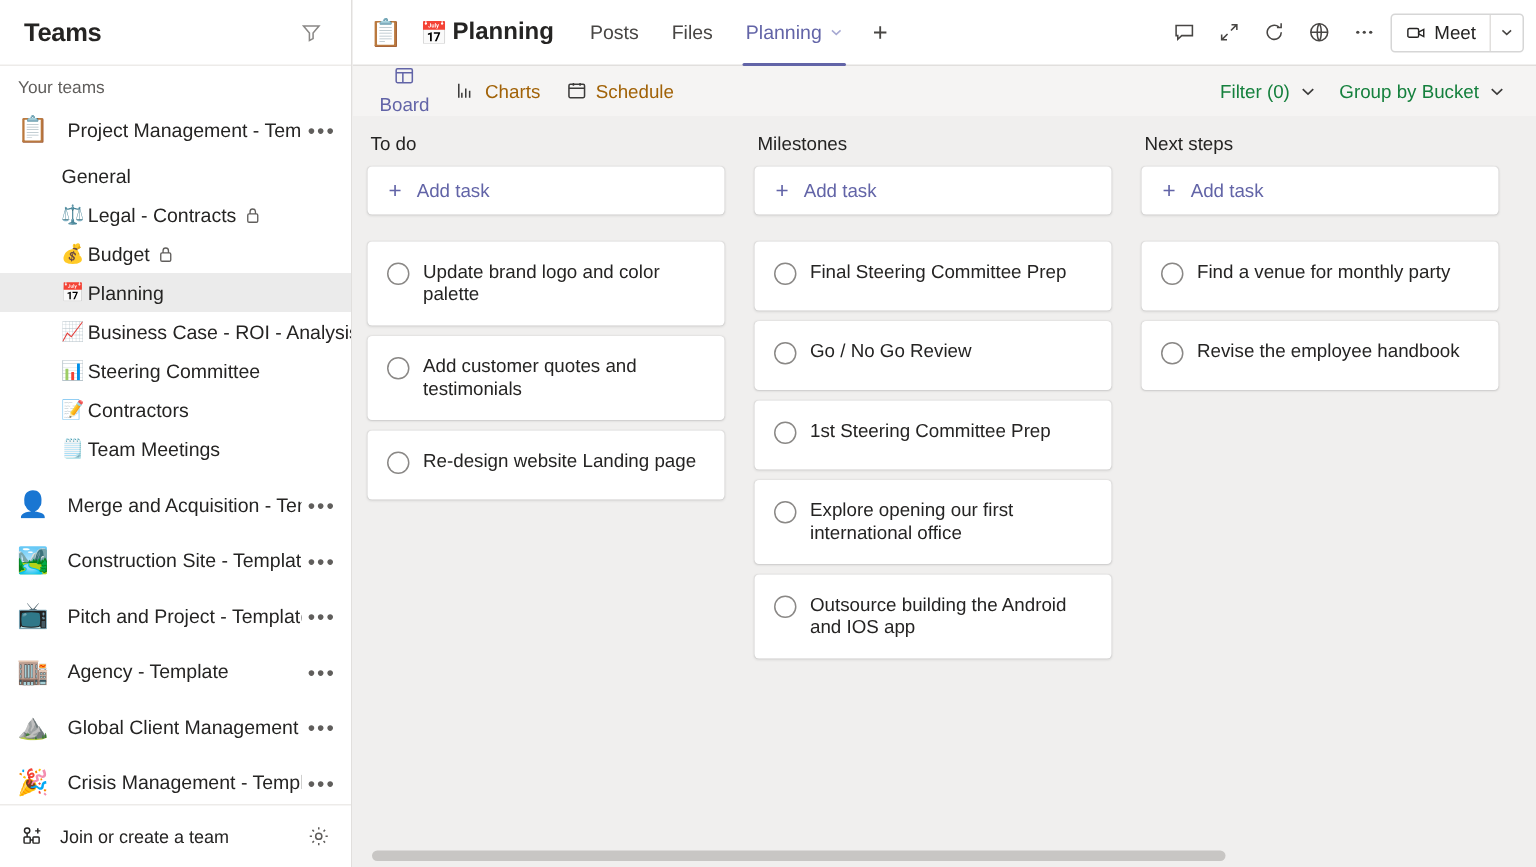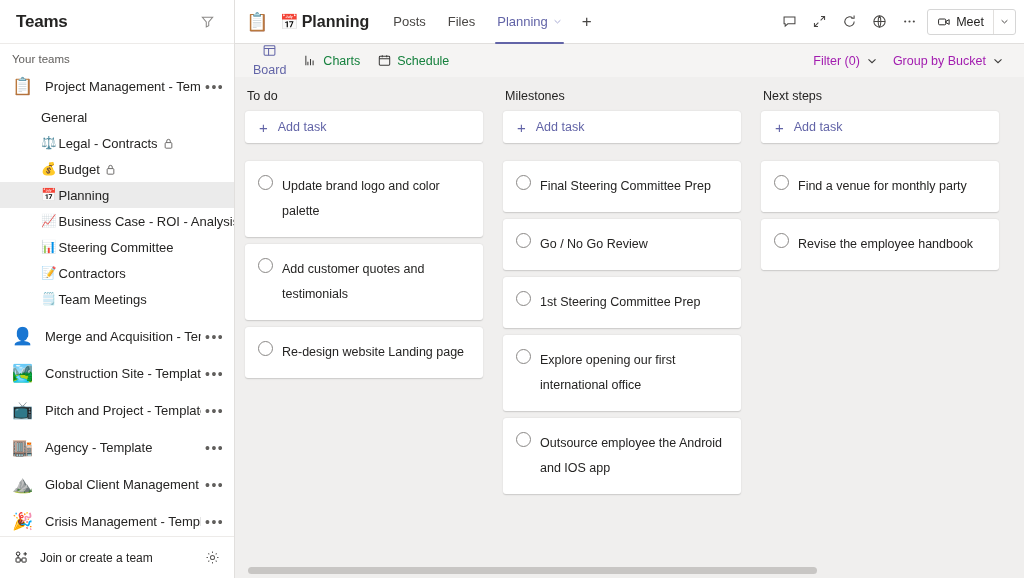--- a/index.html
+++ b/index.html
@@ -112,27 +112,27 @@
   .meet-split { width: 1px; background: #e1dfdd; }
   .meet-chev { width: 21px; display: flex; align-items: center; justify-content: center; cursor: pointer; color: #484644; }
 
   
   .boardbar {
     height: 33px; min-height: 33px; display: flex; align-items: center;
     padding: 0 14px 0 10px; background: #f5f4f3; gap: 2px;
   }
   .vtab {
     display: flex; align-items: center; gap: 6px; padding: 4px 8px;
-    font-size: 12.5px; color: #15803d; cursor: pointer; border-radius: 3px;
+    font-size: 12.5px; color: #a16207; cursor: pointer; border-radius: 3px;
   }
   .vtab.sel { color: #6264a7; flex-direction: column; }
   .bb-spacer { flex: 1; }
   .bb-drop {
     display: flex; align-items: center; gap: 7px; padding: 4px 7px;
-    font-size: 12.5px; color: #a21caf; cursor: pointer; border-radius: 3px;
+    font-size: 12.5px; color: #15803d; cursor: pointer; border-radius: 3px;
   }
 
   
   .board {
     flex: 1; background: #f0efee; padding: 12px 0 0 0;
     display: flex; gap: 0; position: relative; overflow: hidden;
   }
   .bucket { width: 258px; min-width: 258px; padding: 0 10px 0 10px; }
   .bucket-head {
     font-size: 12.5px; font-weight: normal; color: #252423;
@@ -150,21 +150,21 @@
     background: #fff; border-radius: 3px; min-height: 46px;
     display: flex; align-items: flex-start; gap: 9px;
     padding: 13px 14px 13px 13px; margin-bottom: 7px;
     box-shadow: 0 .6px 1.8px rgba(0,0,0,.10), 0 .3px .9px rgba(0,0,0,.07);
     cursor: pointer;
   }
   .chk {
     width: 15px; height: 15px; min-width: 15px; border-radius: 50%;
     border: 1.3px solid #8a8886; margin-top: 1px; background: transparent;
   }
-  .card-txt { font-size: 12.5px; color: #252423; line-height: 25px; }
+  .card-txt { font-size: 12.5px; color: #252423; line-height: 15px; }
 
   
   .hscroll {
     position: absolute; left: 0; right: 0; bottom: 0; height: 16px;
     background: #f0efee; display: flex; align-items: center;
   }
   .hscroll-thumb {
     height: 7px; background: #c8c6c4; border-radius: 4px;
     margin-left: 13px; width: 569px;
   }
@@ -469,21 +469,21 @@
         <div class="card">
           <span class="chk"></span>
           <span class="card-txt">1st Steering Committee Prep</span>
         </div>
         <div class="card">
           <span class="chk"></span>
           <span class="card-txt">Explore opening our first international office</span>
         </div>
         <div class="card">
           <span class="chk"></span>
-          <span class="card-txt">Outsource employee the Android and IOS app</span>
+          <span class="card-txt">Outsource building the Android and IOS app</span>
         </div>
       </div>
 
       <div class="bucket">
         <div class="bucket-head">Next steps</div>
         <div class="addtask">
           <span class="plus">+</span>
           <span>Add task</span>
         </div>
         <div class="card">

